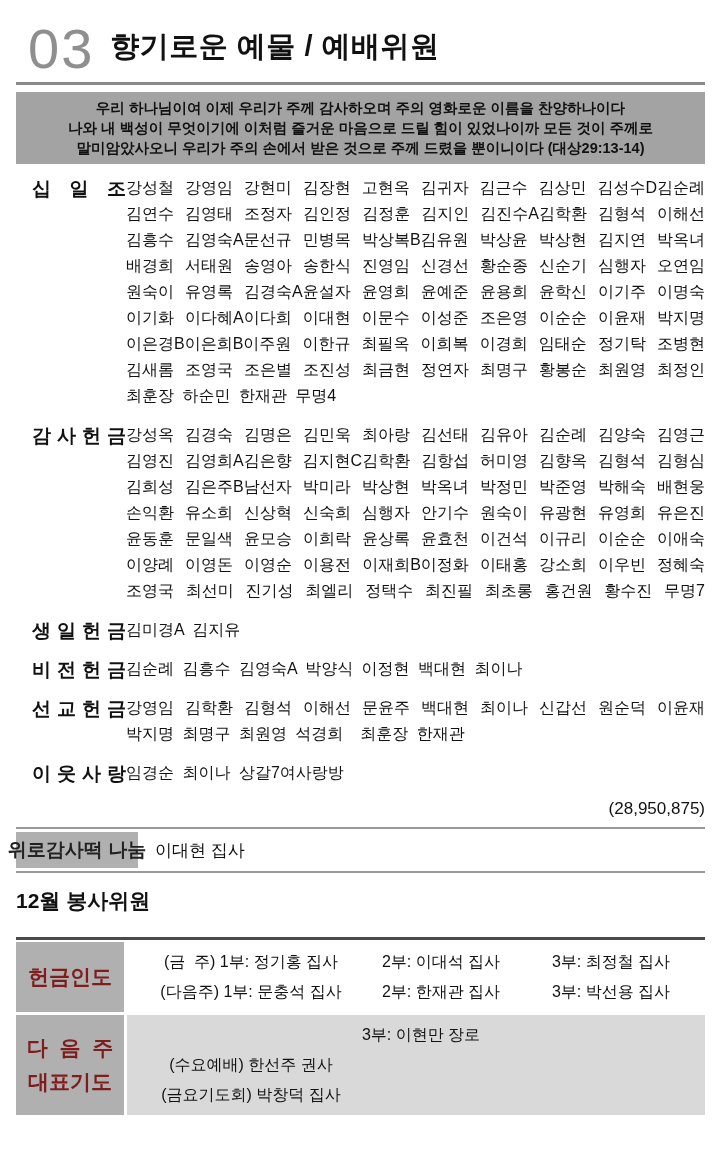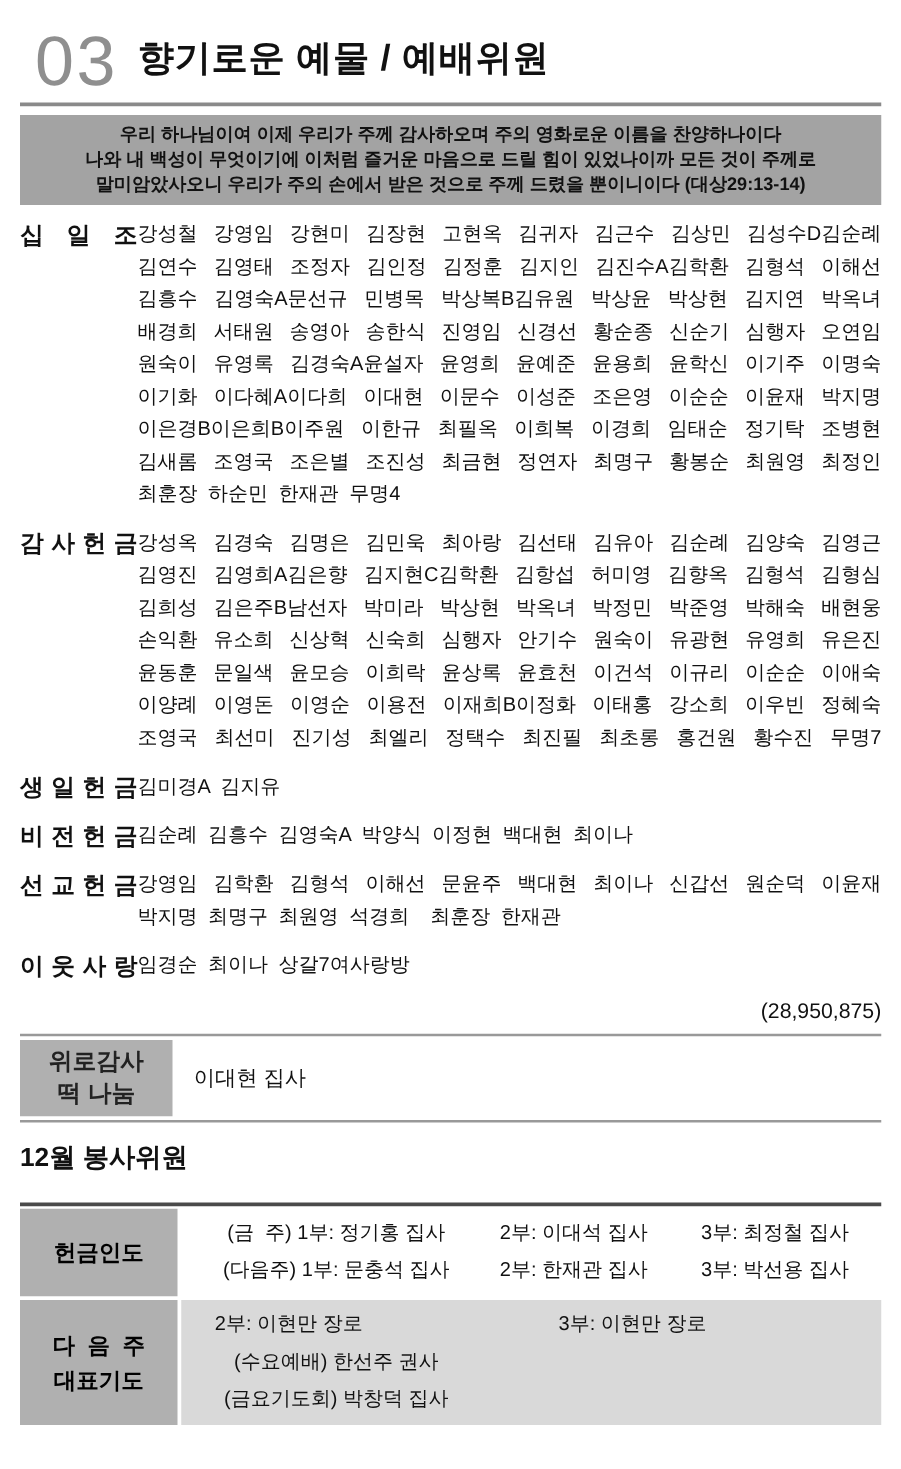--- a/index.html
+++ b/index.html
@@ -22,55 +22,55 @@
   
   .scripture {
     background: #a3a3a3; margin-top: 7px; padding: 6px 8px;
     text-align: center; font-weight: 700; font-size: 14.5px; line-height: 20px;
   }
 
   
   .offerings { margin-top: 11px; }
   .offering { display: flex; margin-bottom: 13px; }
   .off-label {
-    flex: none; width: 94px; padding-top: 3px;
+    flex: none; width: 94px; margin-left: 16px; padding-top: 3px;
     font-size: 19px; font-weight: 700; line-height: 1.15;
     text-align: justify; text-align-last: justify;
   }
   .off-names { flex: 1; font-size: 16px; font-weight: 500; }
   .names-line { line-height: 26px; white-space: pre-wrap; word-spacing: 4px; }
   .names-line.full { white-space: normal; text-align: justify; text-align-last: justify; }
 
   
   .total { text-align: right; font-size: 17px; margin: 2px 0 8px 0; }
 
   
   .comfort {
     border-top: 2px solid #999; border-bottom: 2px solid #999;
     padding: 3px 0; display: flex; align-items: stretch;
   }
   .comfort-label {
     flex: none; width: 122px; background: #b0b0b0; color: #222;
-    display: flex; flex-direction: column; justify-content: center;
+    display: flex; flex-direction: row; justify-content: center;
     text-align: center; font-size: 19px; font-weight: 700;
     line-height: 1.35; padding: 5px 0; white-space: pre;
   }
   .comfort-value { flex: 1; display: flex; align-items: center; padding-left: 17px; font-size: 17px; font-weight: 400; }
 
   
   .vol-heading {
     font-size: 21px; font-weight: 700; margin: 14px 0 0 0;
     padding-bottom: 22px; border-bottom: 3px solid #4a4a4a;
   }
   .vol-table { margin-top: 2px; }
   .vol-row { display: flex; margin-bottom: 3px; }
   .vol-label {
-    flex: none; width: 126px; background: #b0b0b0; color: #000000;
+    flex: none; width: 108px; background: #b0b0b0; color: #7f1d1d;
     display: flex; flex-direction: column; justify-content: center;
-    text-align: center; font-weight: 700; font-size: 18px;
+    text-align: center; font-weight: 700; font-size: 21px;
     line-height: 1.6; white-space: pre;
   }
   .vol-content { flex: 1; margin-left: 3px; padding: 5px 0 5px 10px; }
   .vol-content.shade { background: #d9d9d9; }
   .vol-line { display: flex; line-height: 30px; font-size: 16px; font-weight: 500; white-space: pre; text-align: center; }
   .c0 { flex: none; width: 228px; }
   .c1 { flex: none; width: 152px; }
   .c2 { flex: 1; }
 </style>
 </head>
@@ -217,21 +217,20 @@
         <div class="vol-label">
           
         
             <div class="vol-label-line">다  음  주</div>
           
             <div class="vol-label-line">대표기도</div>
           </div>
         <div class="vol-content shade">
 
             <div class="vol-line">
-              <span class="c1">2부: 이현만 장로</span>
               <span class="c2">3부: 이현만 장로</span>
             </div>
 
             <div class="vol-line">
               <span class="c0">(수요예배) 한선주 권사</span>
               <span class="c1"></span>
               <span class="c2"></span>
             </div>
 
             <div class="vol-line">

